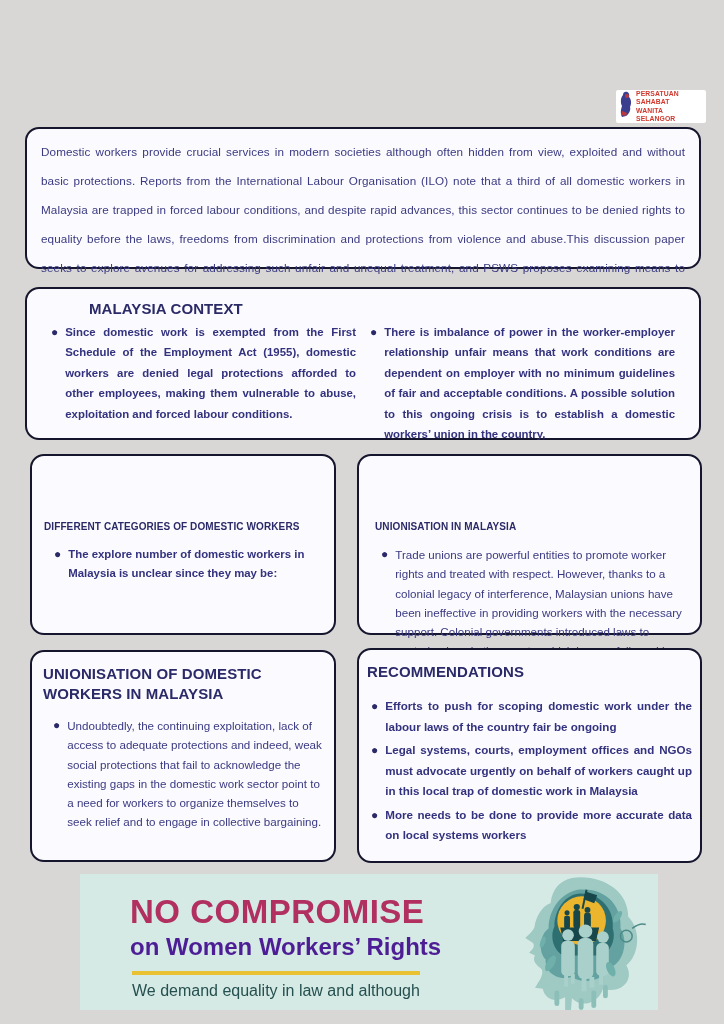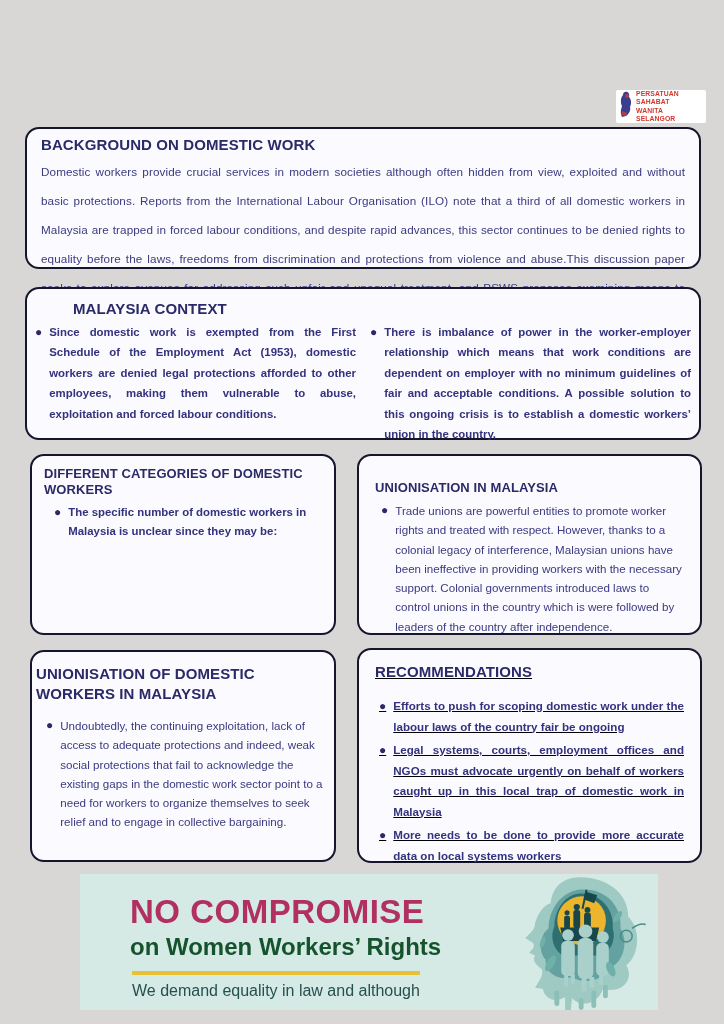--- a/index.html
+++ b/index.html
@@ -33,69 +33,69 @@
   
   .box{
     position:absolute;background:#fbfafe;
     border:2.5px solid #15152d;border-radius:14px;
     box-sizing:border-box;
   }
   .box-title{
     color:#2b2a68;font-weight:800;font-size:15px;line-height:20px;
     letter-spacing:0.1px;
   }
-  .small-title{font-size:13px;line-height:16px;}
+  .small-title{font-size:10px;line-height:26px;margin-top:48px;}
 
   .box-background{left:25px;top:127px;width:676px;height:142px;padding:6px 14px;}
   .bg-paragraph{
     font-size:11.7px;line-height:29px;text-align:justify;
     color:#3a3a82;font-weight:400;margin-top:2px;letter-spacing:0.1px;
   }
 
-  .box-context{left:25px;top:287px;width:676px;height:153px;padding:8px 8px;}
+  .box-context{left:25px;top:287px;width:676px;height:153px;padding:8px 24px;}
   .context-title{margin-left:38px;margin-top:2px;}
   .context-cols{display:flex;gap:14px;margin-top:3px;}
   .context-col{flex:1;}
 
   .bullet{display:flex;align-items:flex-start;}
   .bullet .dot{
     color:#2b2a68;font-size:12px;line-height:inherit;
     margin-right:7px;flex:0 0 auto;font-weight:700;
   }
   .bullet .btxt{flex:1;}
 
   .context-bullet{font-size:11.4px;line-height:20.4px;font-weight:700;text-align:justify;color:#33327e;}
 
   .box-categories{left:30px;top:454px;width:306px;height:181px;padding:10px 12px;}
   .cat-bullet{font-size:11.4px;line-height:19px;font-weight:700;color:#33327e;margin-top:5px;margin-left:10px;}
   .cat-items{font-size:11.4px;line-height:19.5px;font-weight:700;color:#33327e;margin-top:3px;}
   .cat-items div{white-space:pre-wrap;}
 
-  .box-union-my{left:357px;top:454px;width:345px;height:181px;padding:24px 16px;}
+  .box-union-my{left:357px;top:454px;width:345px;height:181px;padding:10px 16px;}
   .union-my-bullet{font-size:11.6px;line-height:19.3px;font-weight:400;color:#3a3a82;margin-top:5px;margin-left:6px;}
 
-  .box-union-dw{left:30px;top:650px;width:306px;height:212px;padding:12px 4px;}
+  .box-union-dw{left:30px;top:650px;width:306px;height:212px;padding:12px 11px;}
   .union-dw-bullet{font-size:11.6px;line-height:19.3px;font-weight:400;color:#3a3a82;margin-top:12px;margin-left:10px;}
 
-  .box-reco{left:357px;top:648px;width:345px;height:215px;padding:12px 16px;text-decoration:underline;}
+  .box-reco{left:357px;top:648px;width:345px;height:215px;padding:12px 8px;}
   .reco-list{margin-top:14px;margin-left:4px;}
   .reco-item{font-size:11.6px;line-height:20.5px;font-weight:700;color:#33327e;text-align:justify;margin-bottom:3px;}
 
   
   .banner{
     position:absolute;left:80px;top:874px;width:578px;height:136px;
     background:#d6eae5;overflow:hidden;
   }
   .banner-headline{
     position:absolute;left:50px;top:20px;
     color:#b13060;font-weight:800;font-size:33px;line-height:36px;letter-spacing:0.5px;
   }
   .banner-subheadline{
     position:absolute;left:50px;top:58px;
-    color:#14532d;font-weight:700;font-size:24px;line-height:30px;
+    color:#4c1d95;font-weight:700;font-size:24px;line-height:30px;
   }
   .banner-rule{
     position:absolute;left:52px;top:97px;width:288px;height:3.5px;background:#e8c233;
   }
   .banner-tagline{
     position:absolute;left:52px;top:107px;
     color:#25504f;font-weight:400;font-size:16px;line-height:20px;
   }
   .banner-art{position:absolute;right:4px;top:0;height:136px;}
 </style>
@@ -115,47 +115,46 @@
         <path d="M3,20 l5,2 -1,3 -5,-1 z" fill="#d0392e" opacity="0.85"></path>
       </svg>
     </span>
     <span class="logo-text">
       <div>PERSATUAN SAHABAT</div>
       <div>WANITA SELANGOR</div>
     </span>
   </div>
 
   <div class="box box-background">
-    <div class="box-title">BACKGROUND ON DOMESTIC WORK</div>
     <div class="bg-paragraph">Domestic workers provide crucial services in modern societies although often hidden from view, exploited and without basic protections. Reports from the International Labour Organisation (ILO) note that a third of all domestic workers in Malaysia are trapped in forced labour conditions, and despite rapid advances, this sector continues to be denied rights to equality before the laws, freedoms from discrimination and protections from violence and abuse.This discussion paper seeks to explore avenues for addressing such unfair and unequal treatment, and PSWS proposes examining means to create space for domestic workers to be seen and heard.</div>
   </div>
 
   <div class="box box-context">
     <div class="box-title context-title">MALAYSIA CONTEXT</div>
     <div class="context-cols">
       <div class="context-col">
         <div class="bullet context-bullet">
           <span class="dot">●</span>
-          <span class="btxt">Since domestic work is exempted from the First Schedule of the Employment Act (1953), domestic workers are denied legal protections afforded to other employees, making them vulnerable to abuse, exploitation and forced labour conditions.</span>
+          <span class="btxt">Since domestic work is exempted from the First Schedule of the Employment Act (1955), domestic workers are denied legal protections afforded to other employees, making them vulnerable to abuse, exploitation and forced labour conditions.</span>
         </div>
       </div>
       <div class="context-col">
         <div class="bullet context-bullet">
           <span class="dot">●</span>
-          <span class="btxt">There is imbalance of power in the worker-employer relationship which means that work conditions are dependent on employer with no minimum guidelines of fair and acceptable conditions. A possible solution to this ongoing crisis is to establish a domestic workers’ union in the country,</span>
+          <span class="btxt">There is imbalance of power in the worker-employer relationship unfair means that work conditions are dependent on employer with no minimum guidelines of fair and acceptable conditions. A possible solution to this ongoing crisis is to establish a domestic workers’ union in the country,</span>
         </div>
       </div>
     </div>
   </div>
 
   <div class="box box-categories">
     <div class="box-title small-title">DIFFERENT CATEGORIES OF DOMESTIC WORKERS</div>
     <div class="bullet cat-bullet">
       <span class="dot">●</span>
-      <span class="btxt">The specific number of domestic workers in Malaysia is unclear since they may be:</span>
+      <span class="btxt">The explore number of domestic workers in Malaysia is unclear since they may be:</span>
     </div>
   </div>
 
   <div class="box box-union-my">
     <div class="box-title small-title">UNIONISATION IN MALAYSIA</div>
     <div class="bullet union-my-bullet">
       <span class="dot">●</span>
       <span class="btxt">Trade unions are powerful entities to promote worker rights and treated with respect. However, thanks to a colonial legacy of interference, Malaysian unions have been ineffective in providing workers with the necessary support. Colonial governments introduced laws to control unions in the country which is  were followed by leaders of the country after independence.</span>
     </div>
   </div>

